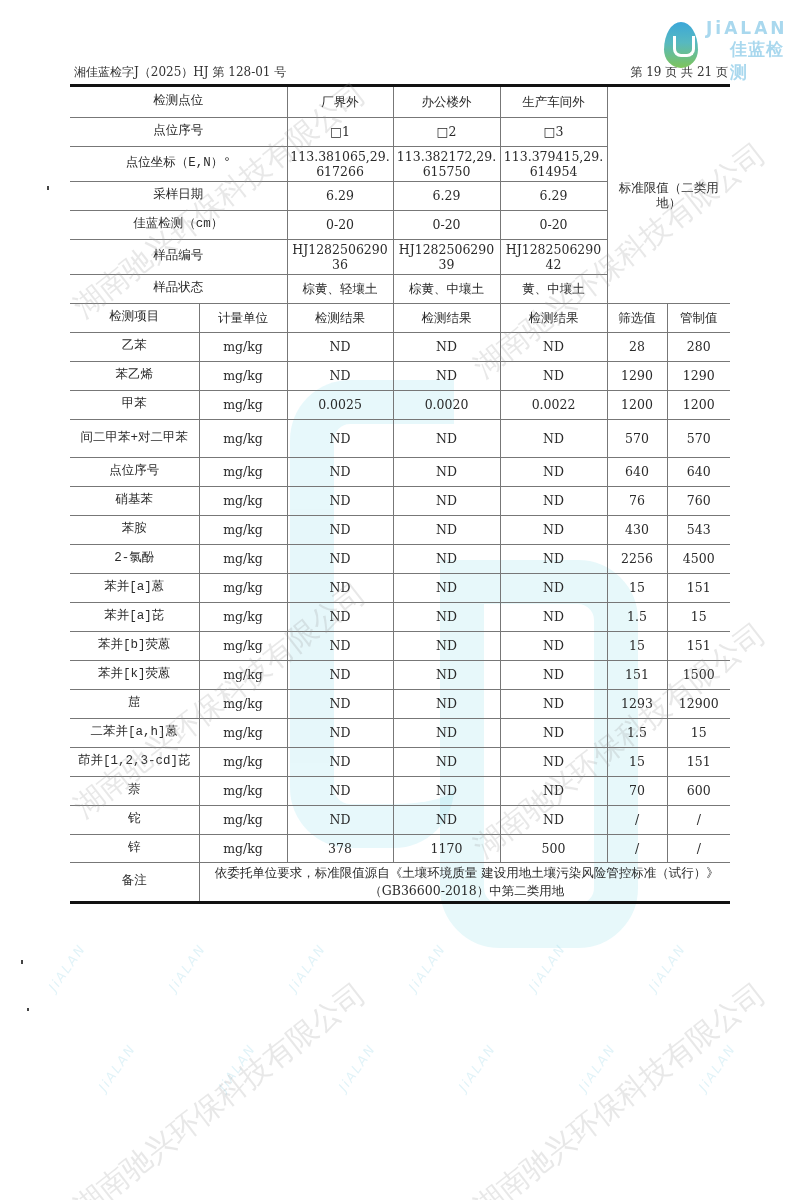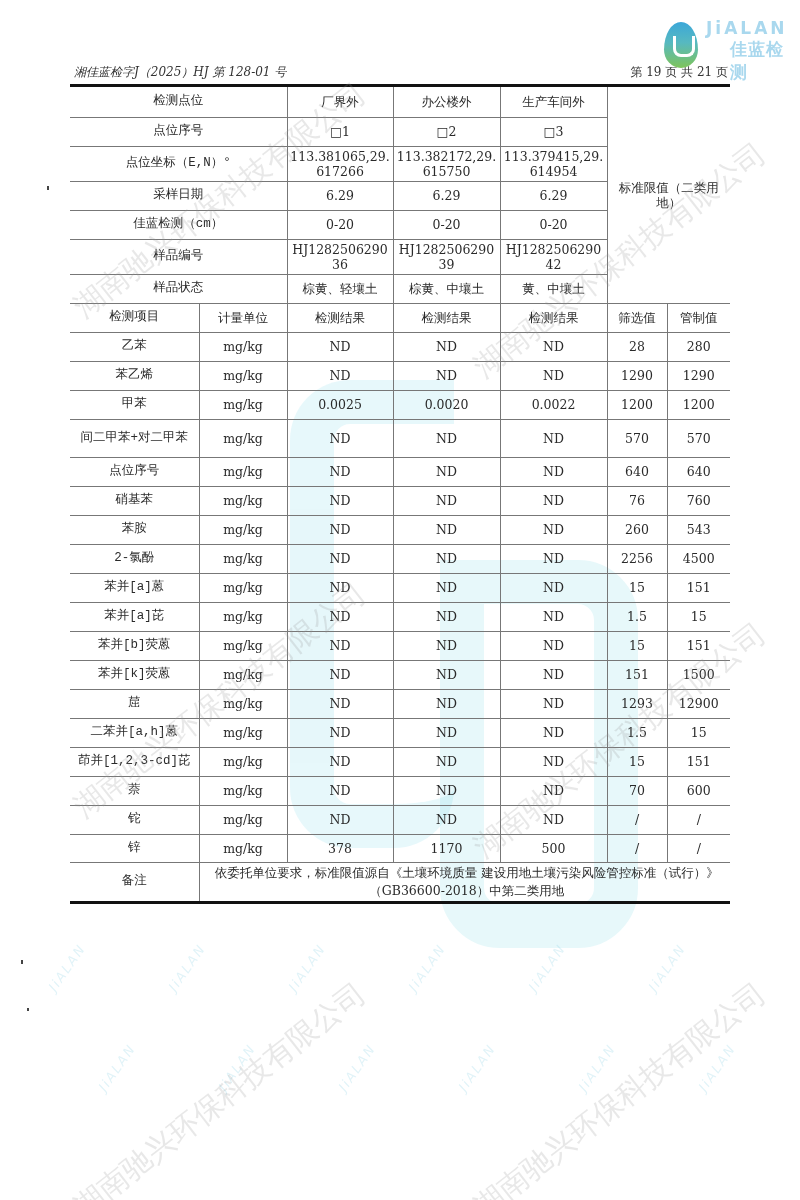--- a/index.html
+++ b/index.html
@@ -6,21 +6,21 @@
   body {
     width: 800px; height: 1200px; position: relative; overflow: hidden;
     background: #ffffff;
     font-family: "DejaVu Serif", "Liberation Serif", serif;
     color: #2a2a2a;
   }
   .page-header {
     position: absolute; left: 74px; top: 62px; width: 656px; height: 20px;
     font-size: 12px; color: #333;
   }
-  .page-header .report-no { position: absolute; left: 0; top: 2px; font-style: italic; }
+  .page-header .report-no { position: absolute; left: 0; top: 2px; }
   .page-header .page-no { position: absolute; right: 2px; top: 2px; }
   .header-rule {
     position: absolute; left: 70px; top: 84px; width: 660px; height: 3px; background: #111;
   }
   .logo {
     position: absolute; left: 664px; top: 14px; width: 130px; height: 56px;
   }
   .logo .egg {
     position: absolute; left: 0; top: 8px; width: 34px; height: 46px;
     border-radius: 50% 50% 50% 50% / 60% 60% 40% 40%;
@@ -212,21 +212,21 @@
       <td>ND</td>
       <td>76</td>
       <td>760</td>
     </tr>
     <tr style="height:29px">
       <td>苯胺</td>
       <td>mg/kg</td>
       <td>ND</td>
       <td>ND</td>
       <td>ND</td>
-      <td>260</td>
+      <td>430</td>
       <td>543</td>
     </tr>
     <tr style="height:29px">
       <td>2-氯酚</td>
       <td>mg/kg</td>
       <td>ND</td>
       <td>ND</td>
       <td>ND</td>
       <td>2256</td>
       <td>4500</td>

